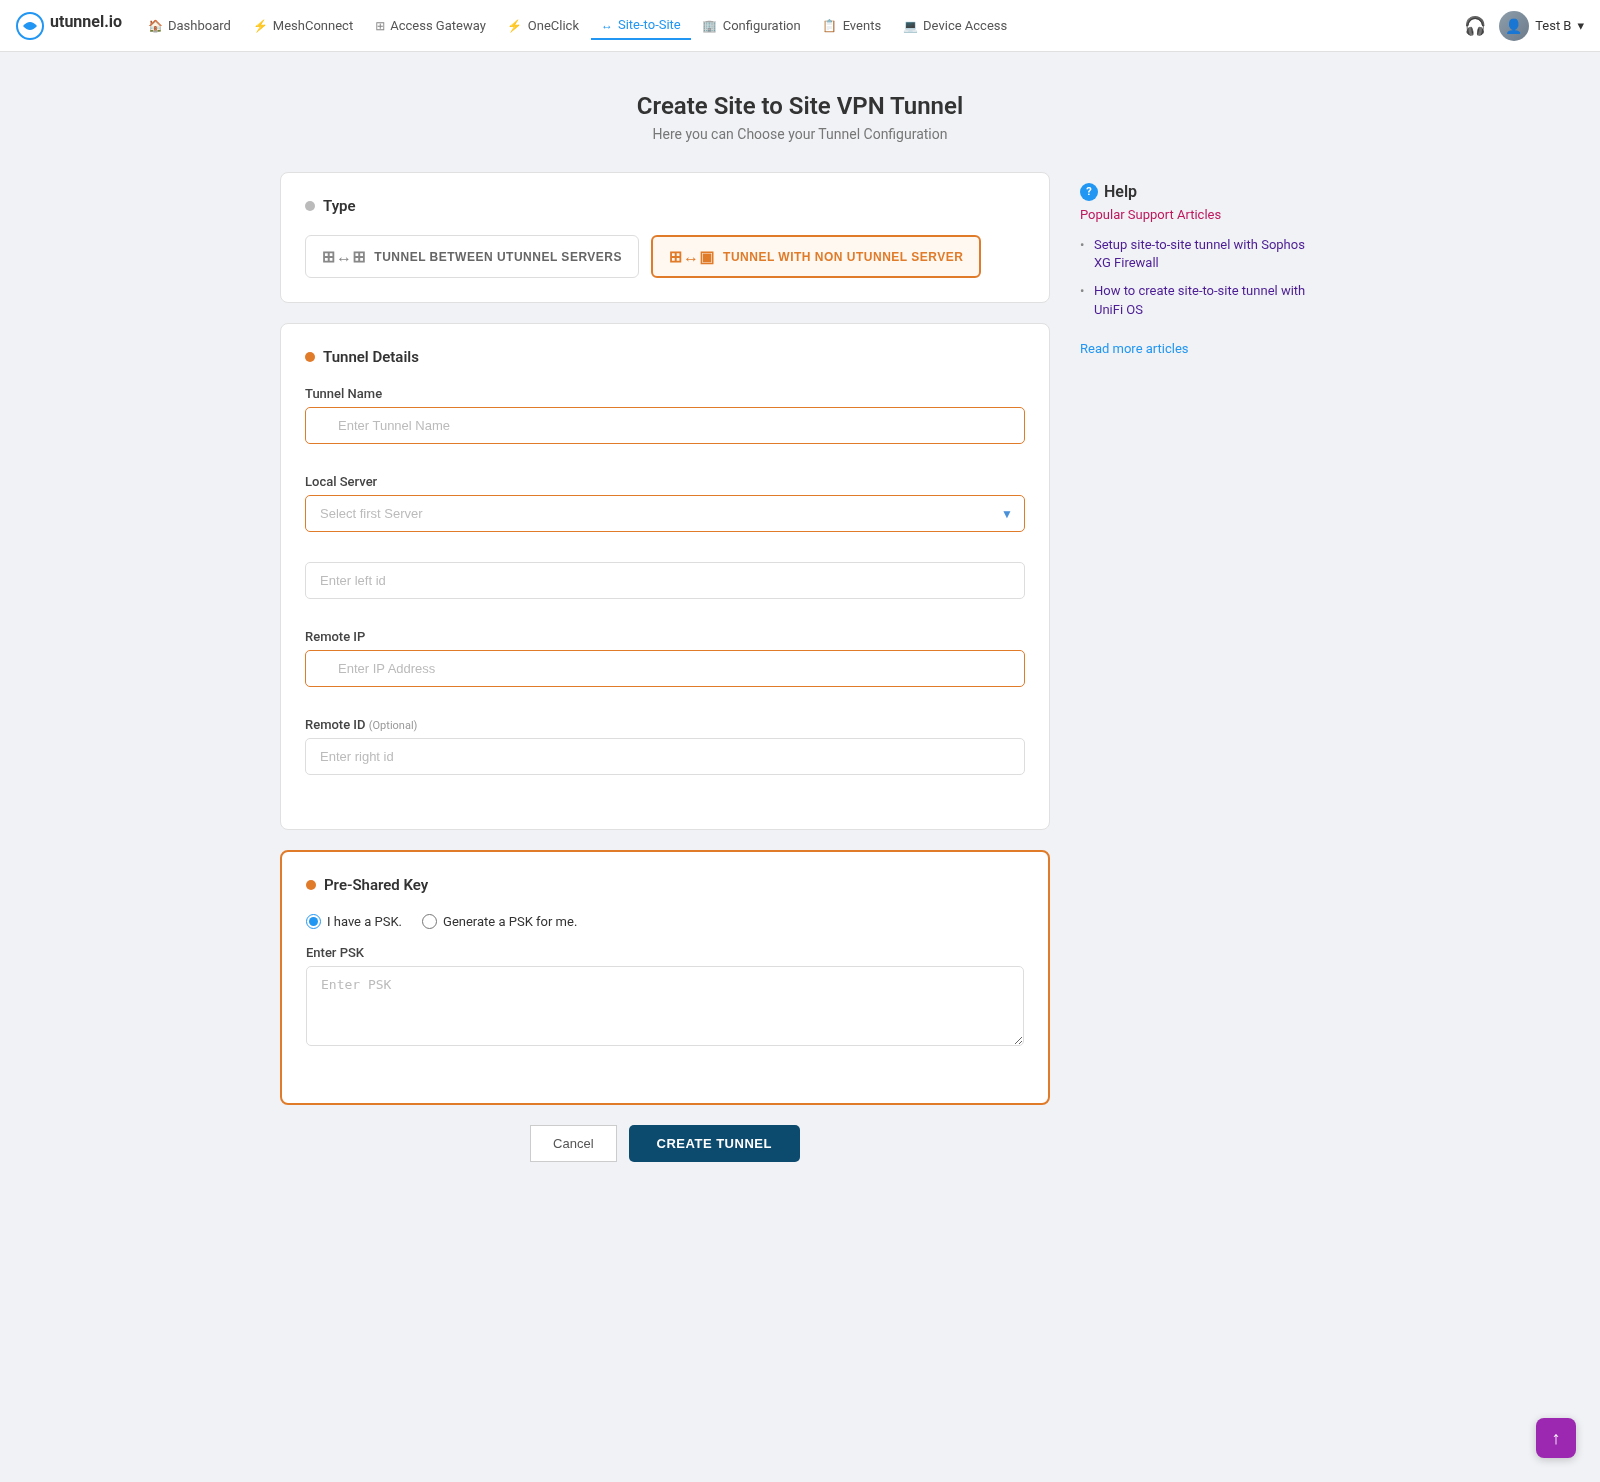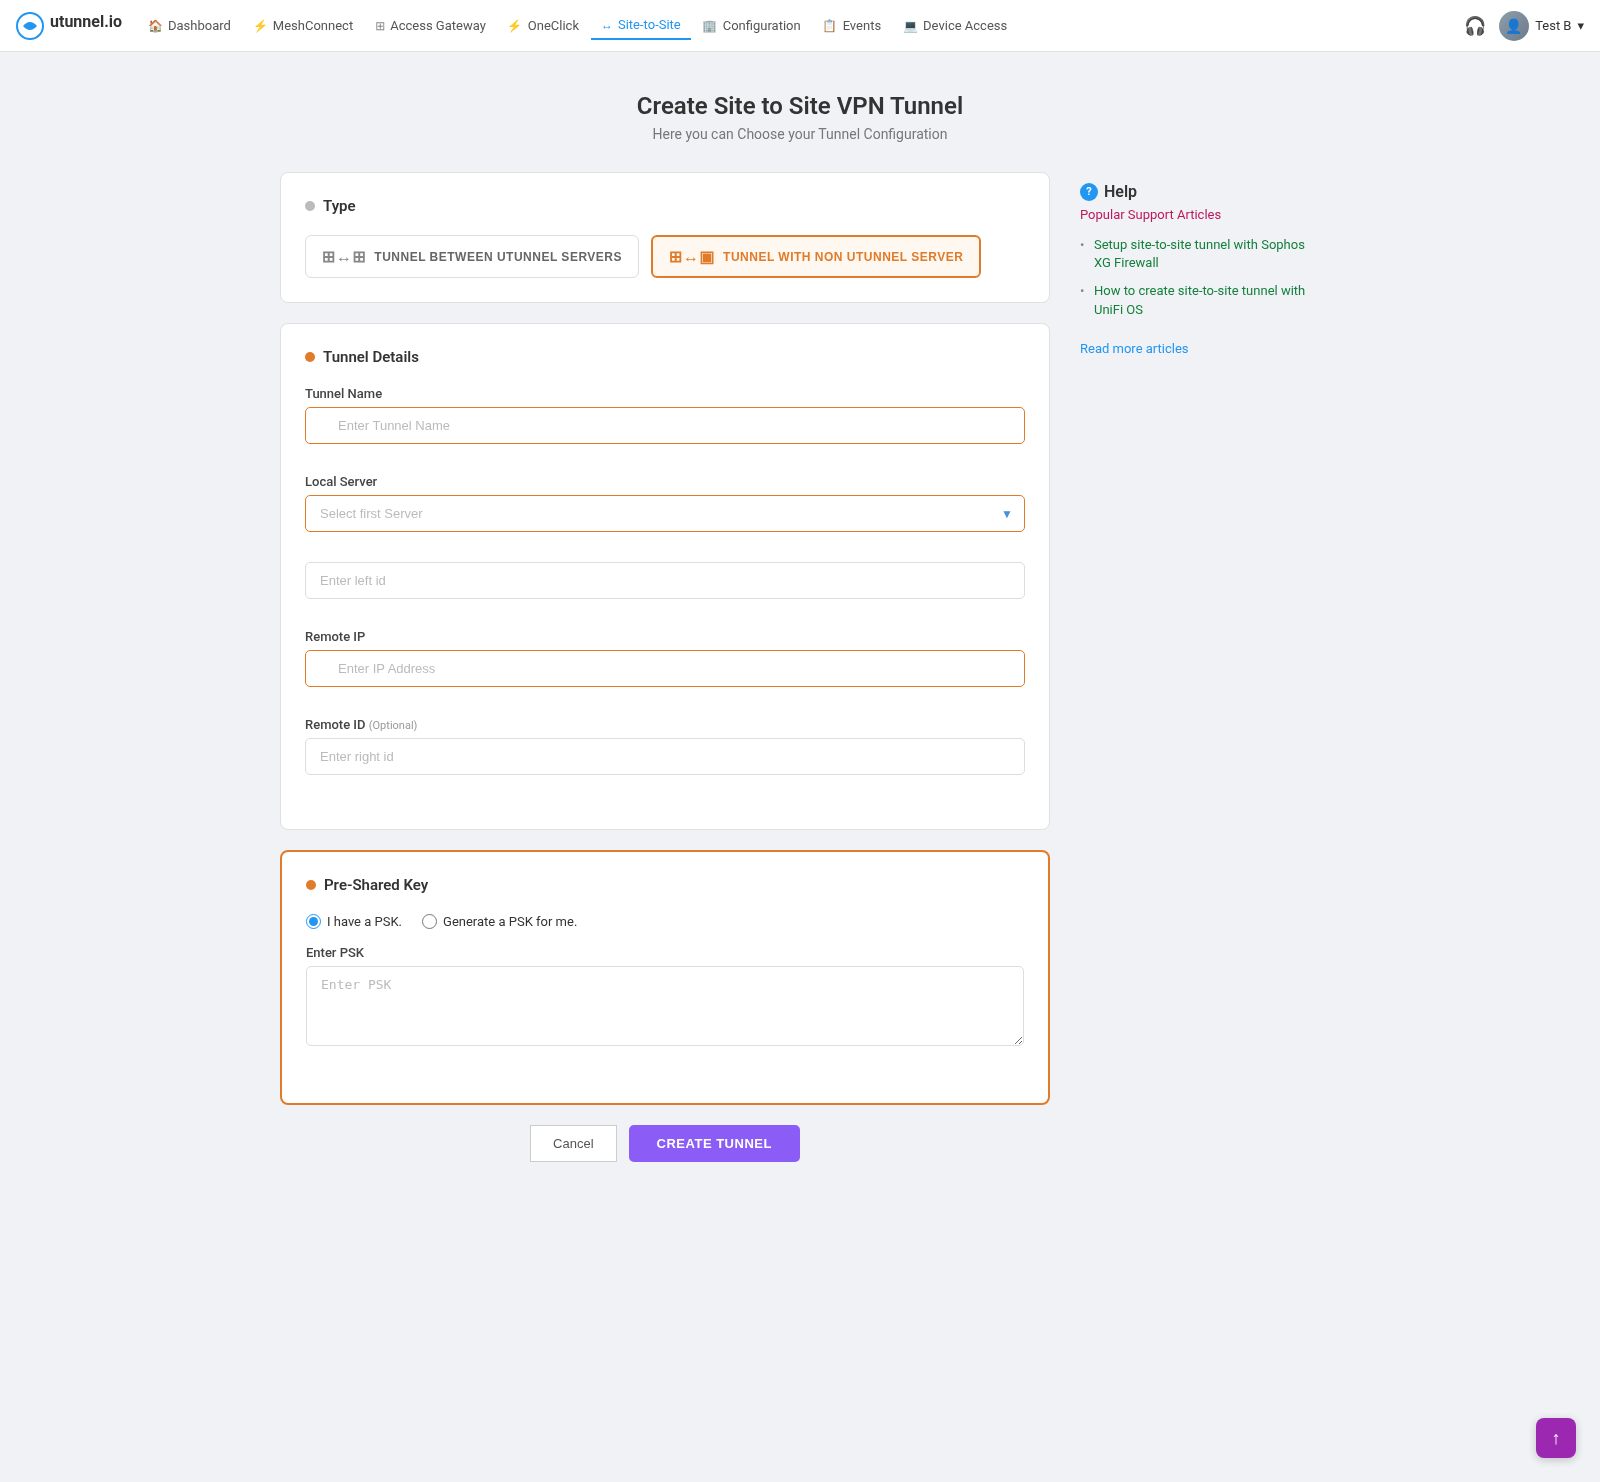--- a/index.html
+++ b/index.html
@@ -301,21 +301,21 @@
       border-radius: 0;
       background: #fff;
       color: #555;
       font-size: 13px;
       cursor: pointer;
     }
     .btn-create {
       padding: 10px 28px;
       border: none;
       border-radius: 5px;
-      background: #8b5cf6;
+      background: #0c4a6e;
       color: #fff;
       font-size: 13px;
       font-weight: 600;
       cursor: pointer;
       letter-spacing: 0.5px;
     }
 
     
     .help-sidebar {
       width: 240px;
@@ -345,21 +345,21 @@
     .help-subtitle {
       font-size: 13px;
       color: #be185d;
       margin-bottom: 14px;
     }
     .help-articles {
       list-style: none;
     }
     .help-articles li {
       font-size: 13px;
-      color: #15803d;
+      color: #4c1d95;
       margin-bottom: 10px;
       padding-left: 14px;
       position: relative;
       line-height: 1.4;
     }
     .help-articles li::before {
       content: '•';
       position: absolute;
       left: 0;
       color: #888;

